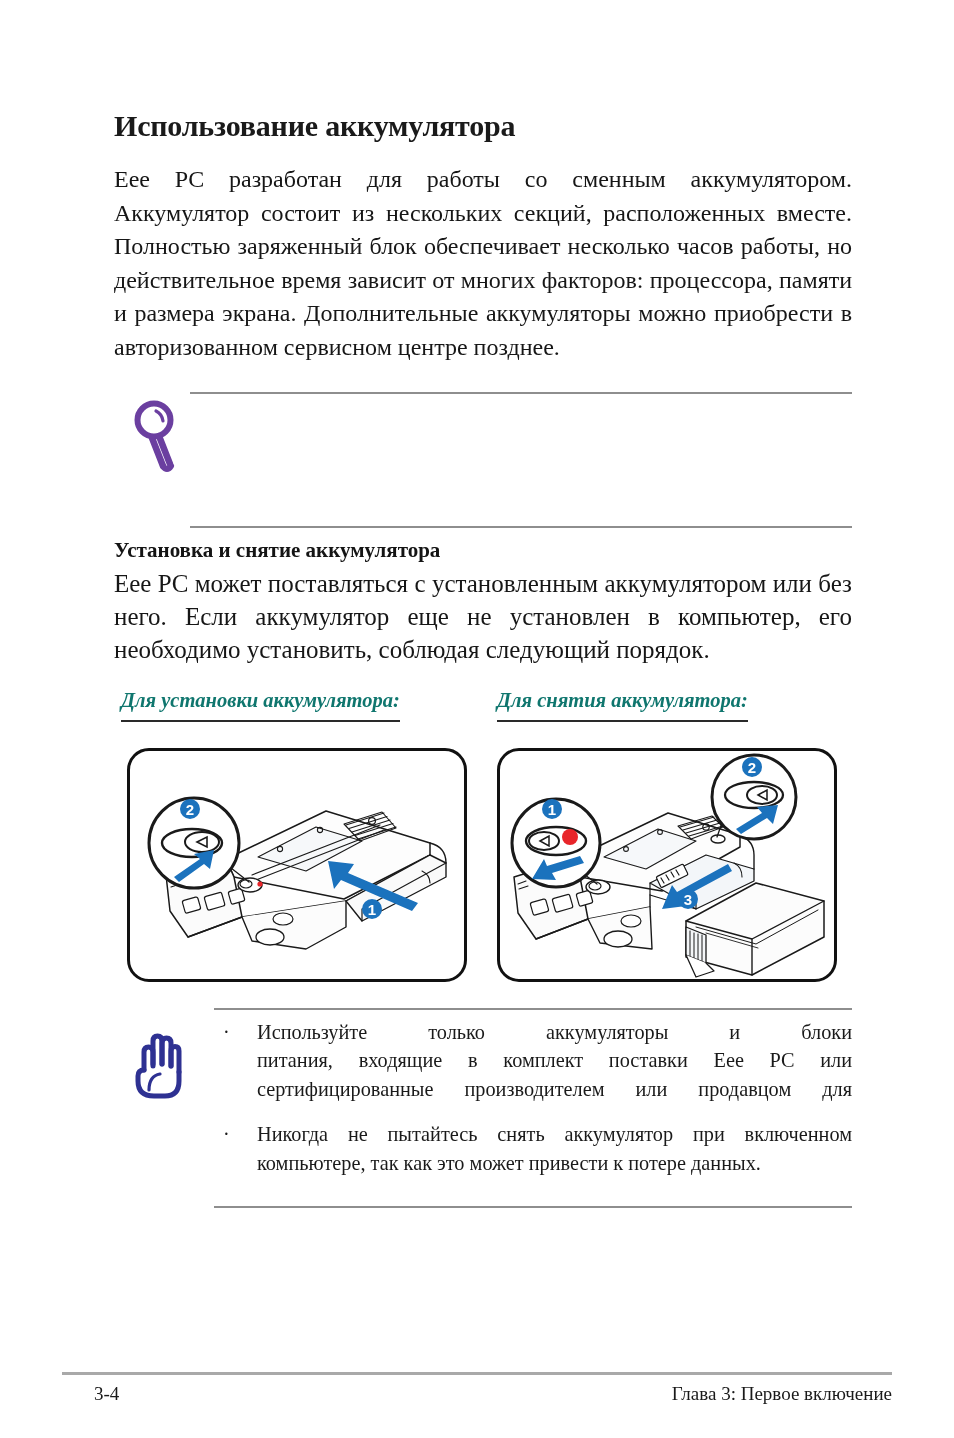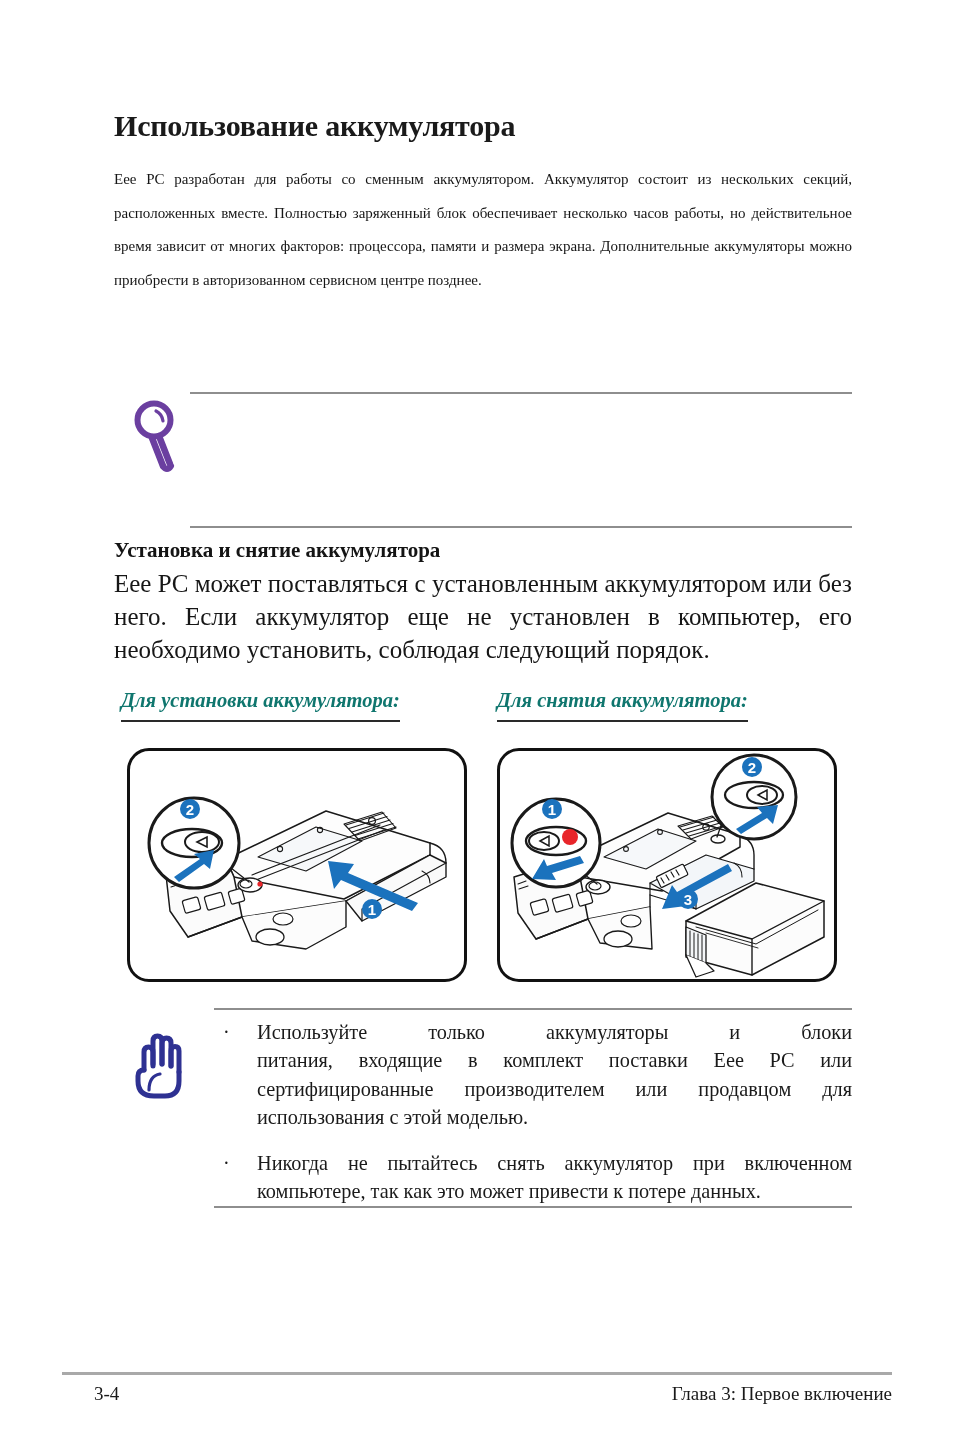--- a/index.html
+++ b/index.html
@@ -35,21 +35,21 @@
     color: #1a1a1a;
     line-height: 1.1;
   }
 
   
   .intro {
     position: absolute;
     left: 114px;
     top: 163px;
     width: 738px;
-    font-size: 15px;
+    font-size: 24px;
     line-height: 33.5px;
     text-align: justify;
     text-justify: inter-word;
     color: #161616;
   }
 
   
   .notebox {
     position: absolute;
     left: 114px;
@@ -443,21 +443,20 @@
         </g>
       </svg>
     </div>
 
     <div class="warn-list">
       <div class="warn-item">
         <span class="dot">·</span>
         <span class="ln j">Используйте только аккумуляторы и блоки</span>
         <span class="ln j">питания, входящие в комплект поставки Eee PC или</span>
         <span class="ln j">сертифицированные производителем или продавцом для</span>
-        <span class="ln">использования с этой моделью.</span>
       </div>
       <div class="warn-item">
         <span class="dot">·</span>
         <span class="ln j">Никогда не пытайтесь снять аккумулятор при включенном</span>
         <span class="ln">компьютере, так как это может привести к потере данных.</span>
       </div>
     </div>
   </div>
 
   <div class="footer-rule"></div>

